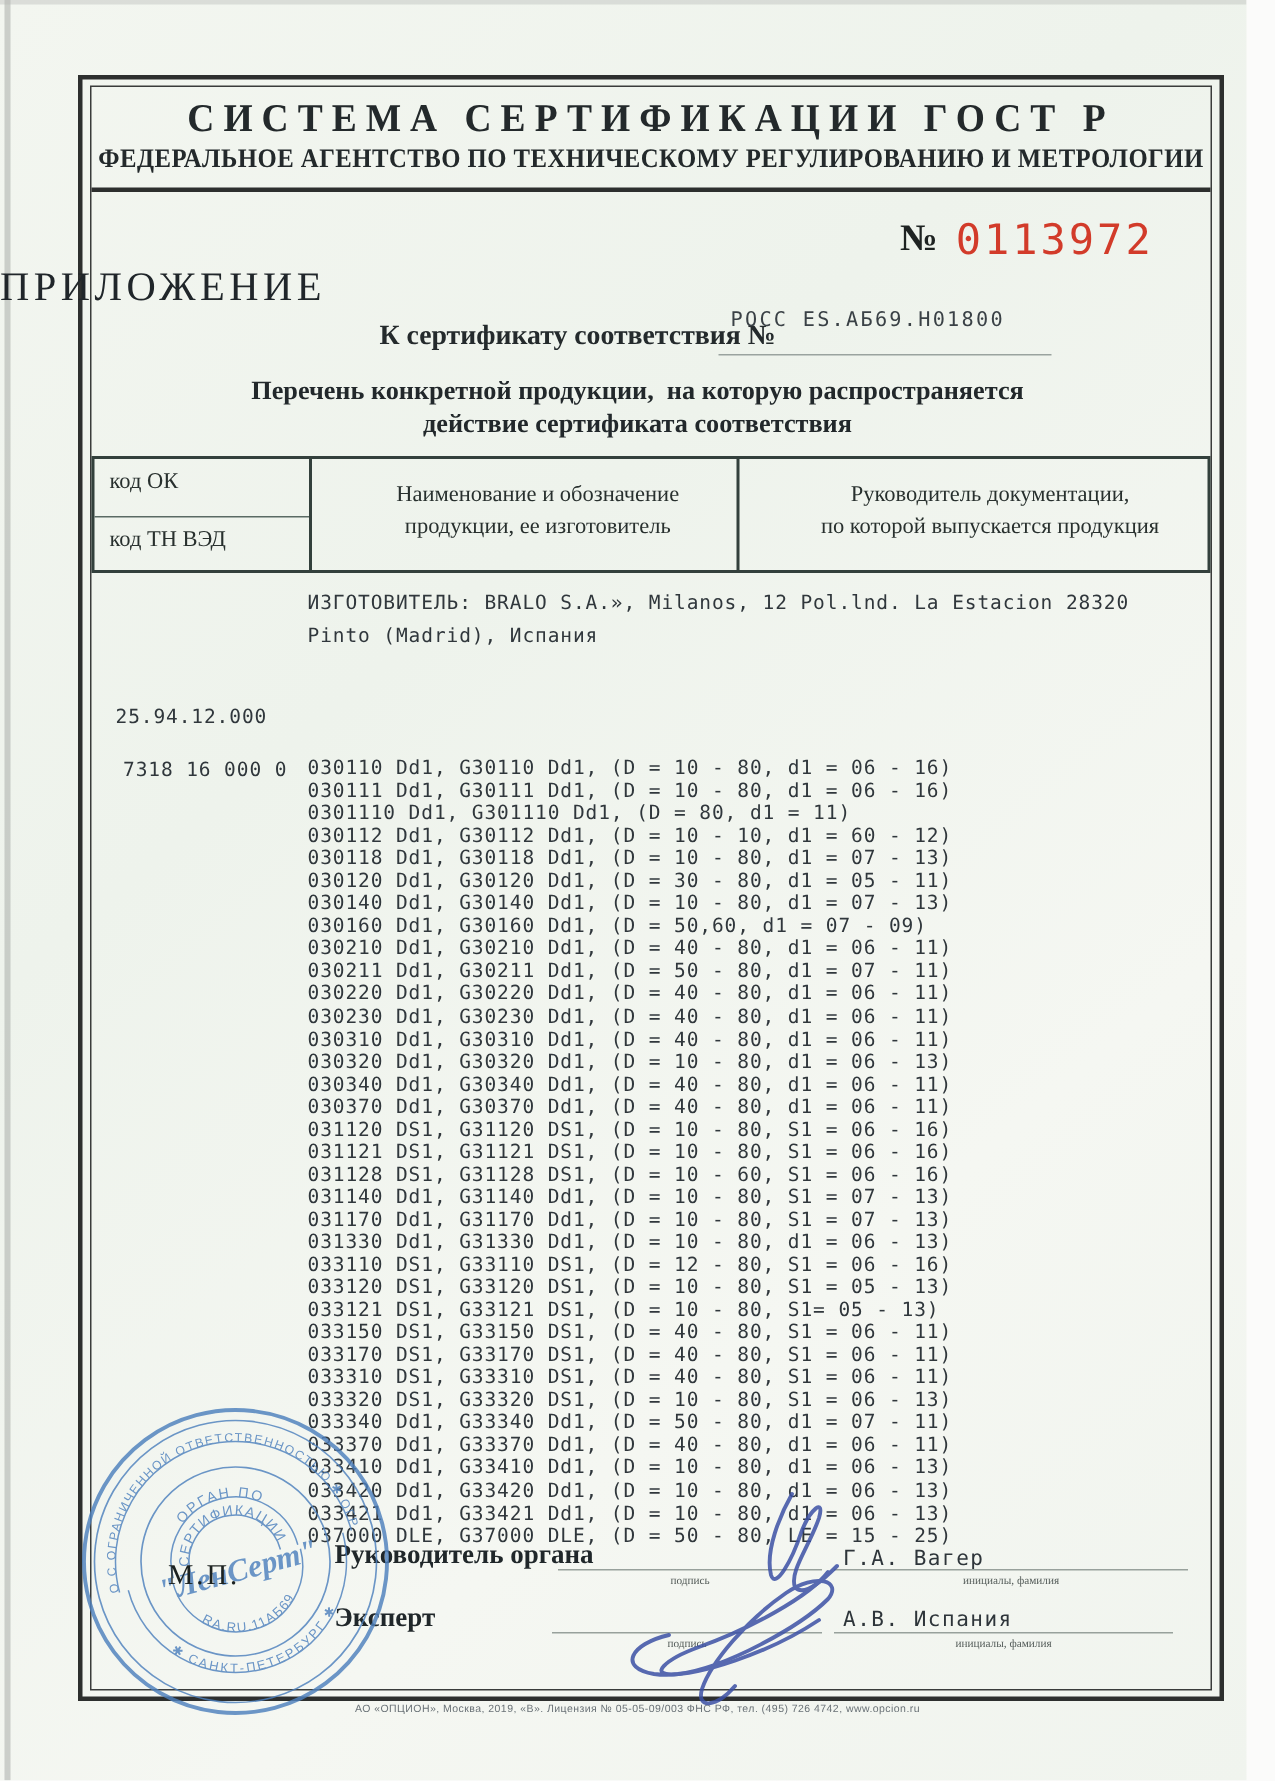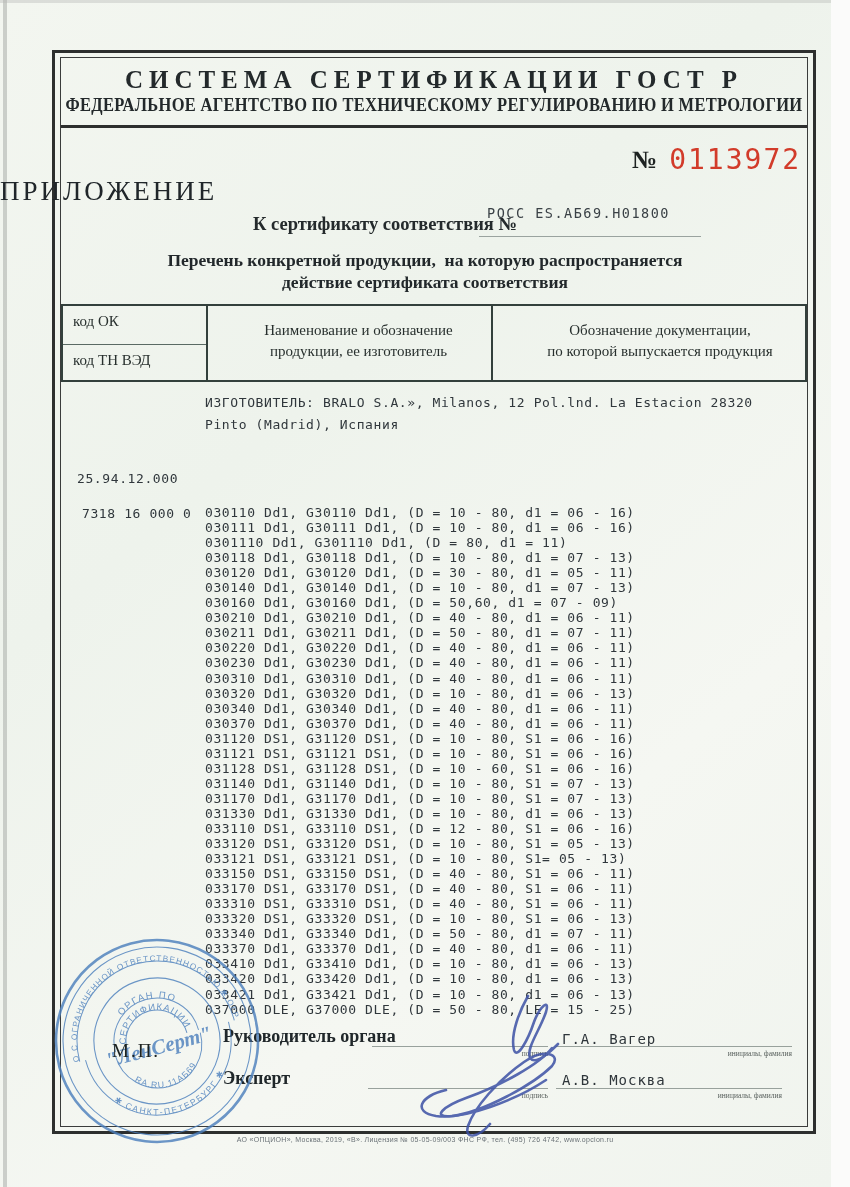--- a/index.html
+++ b/index.html
@@ -14,21 +14,21 @@
   .frame-outer { position:absolute; left:52px; top:50px; width:764px; height:1084px;
                  border:3px solid #2d2f2e; }
   .frame-inner { position:absolute; left:60px; top:57px; width:748px; height:1070px;
                  border:1px solid #3a3c3b; }
   .hdr-box { position:absolute; left:61px; top:58px; width:746px; height:70px;
              border-bottom:3px solid #2d2f2e; text-align:center; }
   .hdr-line1 { margin-top:8px; font-size:25px; font-weight:bold; letter-spacing:6px;
                color:#23292b; transform:scaleY(1.05); }
   .hdr-line2 { margin-top:2px; font-size:16.5px; font-weight:bold; letter-spacing:.3px;
                color:#23292b; transform:scaleY(1.08); }
-  .serial { position:absolute; left:632px; top:143px; white-space:nowrap; }
+  .serial { position:absolute; left:600px; top:143px; white-space:nowrap; }
   .serial .pref { font-size:25px; font-weight:bold; color:#1e2322; vertical-align:middle; }
   .serial .num { font-family:"DejaVu Sans Mono", monospace; font-size:28px;
                  letter-spacing:2px; vertical-align:middle; margin-left:8px; }
   .doc-title { position:absolute; left:0; top:176px; width:850px; text-align:left;
                font-size:27px; font-weight:normal; letter-spacing:3px; color:#20262a; }
   .cert-label { position:absolute; left:253px; top:214px; font-size:18.5px;
                 font-weight:600; color:#242a2c; }
   .cert-value { position:absolute; left:487px; top:205px;
                 font-family:"DejaVu Sans Mono", monospace; font-size:13.5px;
                 letter-spacing:1.5px; color:#3a4146; white-space:pre; }
@@ -62,21 +62,21 @@
   .lab-exp  { left:223px; top:1068px; }
   .sig-name { position:absolute; font-family:"DejaVu Sans Mono", monospace;
               font-size:14px; letter-spacing:1px; color:#2e353a; white-space:pre; }
   .name-head { left:562px; top:1031px; }
   .name-exp  { left:562px; top:1072px; }
   .rule { position:absolute; border-bottom:1.1px solid #98a19c; }
   .r-sig1  { left:372px; top:1046px; width:176px; }
   .r-name1 { left:556px; top:1046px; width:236px; }
   .r-sig2  { left:368px; top:1088px; width:180px; }
   .r-name2 { left:556px; top:1088px; width:226px; }
-  .cap { position:absolute; font-size:7.5px; color:#565e5b; text-align:right; }
+  .cap { position:absolute; font-size:7.5px; color:#565e5b; text-align:center; }
   .cap-sig1  { left:372px; top:1049px; width:176px; }
   .cap-name1 { left:556px; top:1049px; width:236px; }
   .cap-sig2  { left:368px; top:1091px; width:180px; }
   .cap-name2 { left:556px; top:1091px; width:226px; }
   .mp { position:absolute; left:112px; top:1040px; font-size:19px; letter-spacing:2px;
         color:#1c2220; z-index:6; }
   .stamp-svg { position:absolute; left:44px; top:928px; width:226px; height:226px;
                z-index:5; opacity:.82; }
   .sig-svg { position:absolute; left:0; top:0; width:850px; height:1187px;
              pointer-events:none; z-index:4; }
@@ -116,37 +116,38 @@
     <div class="v1"></div>
     <div class="v2"></div>
     <div class="h1"></div>
     <div class="c1a">код ОК</div>
     <div class="c1b">код ТН ВЭД</div>
     <div class="c2">
       <div>Наименование и обозначение</div>
       <div>продукции, ее изготовитель</div>
     </div>
     <div class="c3">
-      <div>Обозначение документации,</div>
+      <div>Руководитель документации,</div>
       <div>по которой выпускается продукция</div>
     </div>
   </div>
 
   <div class="manu">
     <div class="mono">ИЗГОТОВИТЕЛЬ: BRALO S.A.», Milanos, 12 Pol.lnd. La Estacion 28320</div>
     <div class="mono">Pinto (Madrid), Испания</div>
   </div>
 
   <div class="okcode mono">25.94.12.000</div>
   <div class="tnved mono">7318 16 000 0</div>
 
   <div class="plist">
       <div class="pline">030110 Dd1, G30110 Dd1, (D = 10 - 80, d1 = 06 - 16)</div>
       <div class="pline">030111 Dd1, G30111 Dd1, (D = 10 - 80, d1 = 06 - 16)</div>
       <div class="pline">0301110 Dd1, G301110 Dd1, (D = 80, d1 = 11)</div>
+      <div class="pline">030112 Dd1, G30112 Dd1, (D = 10 - 10, d1 = 60 - 12)</div>
       <div class="pline">030118 Dd1, G30118 Dd1, (D = 10 - 80, d1 = 07 - 13)</div>
       <div class="pline">030120 Dd1, G30120 Dd1, (D = 30 - 80, d1 = 05 - 11)</div>
       <div class="pline">030140 Dd1, G30140 Dd1, (D = 10 - 80, d1 = 07 - 13)</div>
       <div class="pline">030160 Dd1, G30160 Dd1, (D = 50,60, d1 = 07 - 09)</div>
       <div class="pline">030210 Dd1, G30210 Dd1, (D = 40 - 80, d1 = 06 - 11)</div>
       <div class="pline">030211 Dd1, G30211 Dd1, (D = 50 - 80, d1 = 07 - 11)</div>
       <div class="pline">030220 Dd1, G30220 Dd1, (D = 40 - 80, d1 = 06 - 11)</div>
       <div class="pline">030230 Dd1, G30230 Dd1, (D = 40 - 80, d1 = 06 - 11)</div>
       <div class="pline">030310 Dd1, G30310 Dd1, (D = 40 - 80, d1 = 06 - 11)</div>
       <div class="pline">030320 Dd1, G30320 Dd1, (D = 10 - 80, d1 = 06 - 13)</div>
@@ -169,21 +170,21 @@
       <div class="pline">033370 Dd1, G33370 Dd1, (D = 40 - 80, d1 = 06 - 11)</div>
       <div class="pline">033410 Dd1, G33410 Dd1, (D = 10 - 80, d1 = 06 - 13)</div>
       <div class="pline">033420 Dd1, G33420 Dd1, (D = 10 - 80, d1 = 06 - 13)</div>
       <div class="pline">033421 Dd1, G33421 Dd1, (D = 10 - 80, d1 = 06 - 13)</div>
       <div class="pline">037000 DLE, G37000 DLE, (D = 50 - 80, LE = 15 - 25)</div>
     </div>
 
   <div class="sig-label lab-head">Руководитель органа</div>
   <div class="sig-label lab-exp">Эксперт</div>
   <div class="sig-name name-head">Г.А. Вагер</div>
-  <div class="sig-name name-exp">А.В. Москва</div>
+  <div class="sig-name name-exp">А.В. Испания</div>
 
   <div class="rule r-sig1"></div>
   <div class="rule r-name1"></div>
   <div class="rule r-sig2"></div>
   <div class="rule r-name2"></div>
 
   <div class="cap cap-sig1">подпись</div>
   <div class="cap cap-name1">инициалы, фамилия</div>
   <div class="cap cap-sig2">подпись</div>
   <div class="cap cap-name2">инициалы, фамилия</div>

